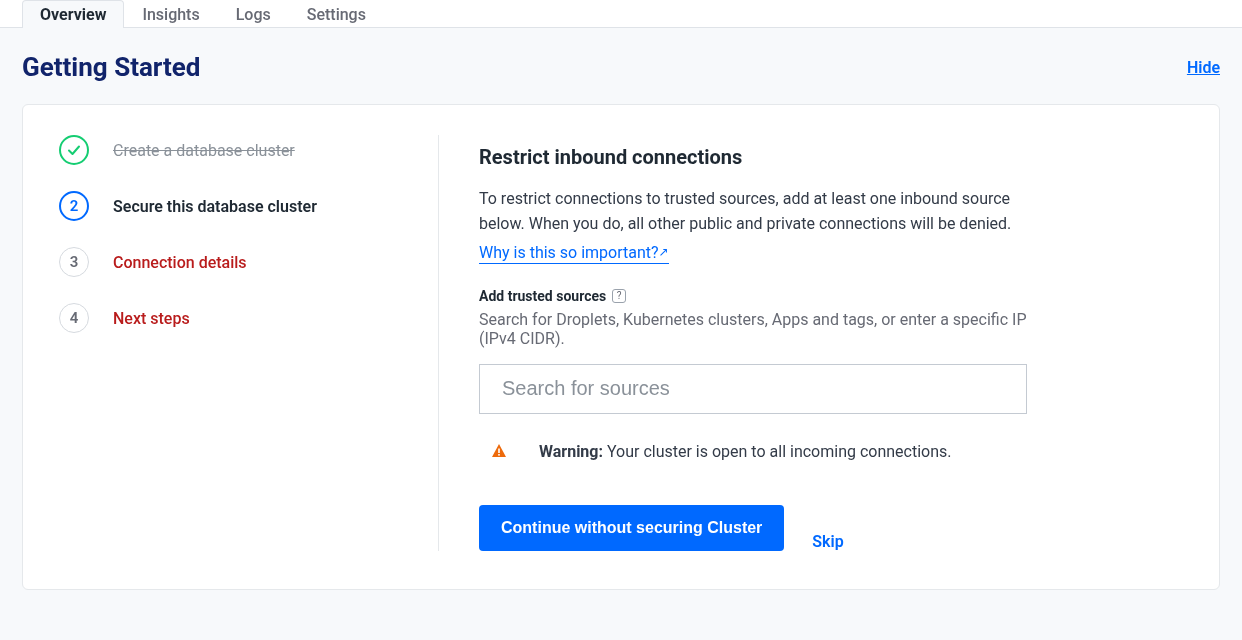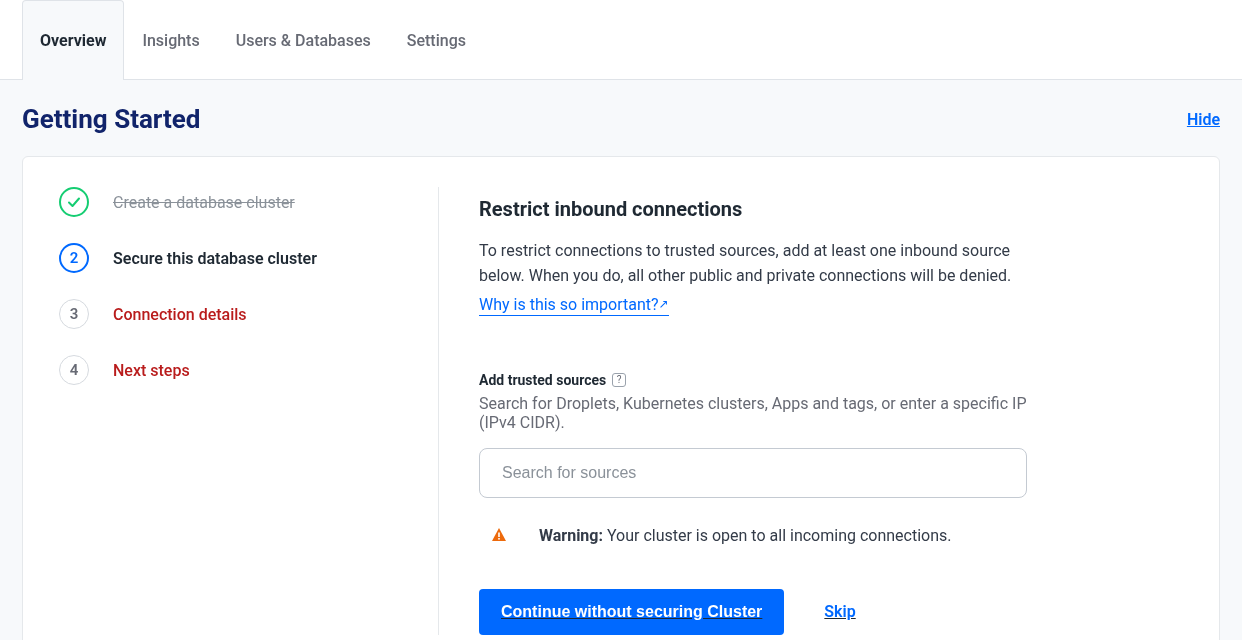--- a/index.html
+++ b/index.html
@@ -13,21 +13,21 @@
       color: #1f2933;
       width: 1242px;
     }
     .tabs {
       display: flex;
       background: #fff;
       border-bottom: 1px solid #dfe3e8;
       padding-left: 22px;
     }
     .tab {
-      padding: 30px 17px;
+      padding: 4px 17px;
       font-size: 16px;
       font-weight: 500;
       color: #676a74;
       cursor: pointer;
       border: 1px solid transparent;
       border-bottom: none;
       margin-bottom: -1px;
       border-radius: 4px 4px 0 0;
     }
     .tab.active {
@@ -139,21 +139,21 @@
       cursor: pointer;
       display: inline-flex;
       align-items: center;
       padding-bottom: 1px;
     }
     .ext-icon {
       font-size: 12px;
       display: inline-block;
     }
     .form-group {
-      margin-top: 56px;
+      margin-top: 24px;
     }
     .form-label-row {
       display: flex;
       align-items: center;
       gap: 6px;
       margin-bottom: 6px;
     }
     .form-label {
       font-size: 14px;
       font-weight: 700;
@@ -174,23 +174,23 @@
     .form-help {
       font-size: 16px;
       color: #676a74;
       margin-bottom: 16px;
     }
     .search-input {
       width: 100%;
       max-width: 548px;
       height: 50px;
       border: 1px solid #c4cad2;
-      border-radius: 8px;
+      border-radius: 0;
       padding: 0 22px;
-      font-size: 16px;
+      font-size: 20px;
       color: #1f2933;
       outline: none;
     }
     .search-input::placeholder {
       color: #8a9199;
     }
     .warning-row {
       display: flex;
       align-items: center;
       gap: 32px;
@@ -204,24 +204,23 @@
     }
     .warning-text {
       font-size: 16px;
       color: #333b48;
     }
     .warning-text b {
       font-weight: 700;
     }
     .button-row {
       display: flex;
-      align-items: center;
-      gap: 40px;
+      align-items: flex-end;
+      gap: 28px;
       margin-top: 44px;
-      text-decoration: underline;
     }
     .btn-primary {
       background: #0069ff;
       color: #fff;
       font-size: 16px;
       font-weight: 600;
       border: none;
       border-radius: 4px;
       padding: 14px 22px;
       cursor: pointer;
@@ -232,21 +231,21 @@
       font-weight: 600;
       cursor: pointer;
     }
   </style>
 </head>
 <body>
 
 <div class="tabs">
   <div class="tab active">Overview</div>
   <div class="tab">Insights</div>
-  <div class="tab">Users &amp; Databases</div>
+  <div class="tab">Logs</div>
   <div class="tab">Settings</div>
 </div>
 
 <div class="page">
   <div class="header-row">
     <h1 class="page-title">Getting Started</h1>
     <a class="hide-link">Hide</a>
   </div>
 
   <div class="card">

